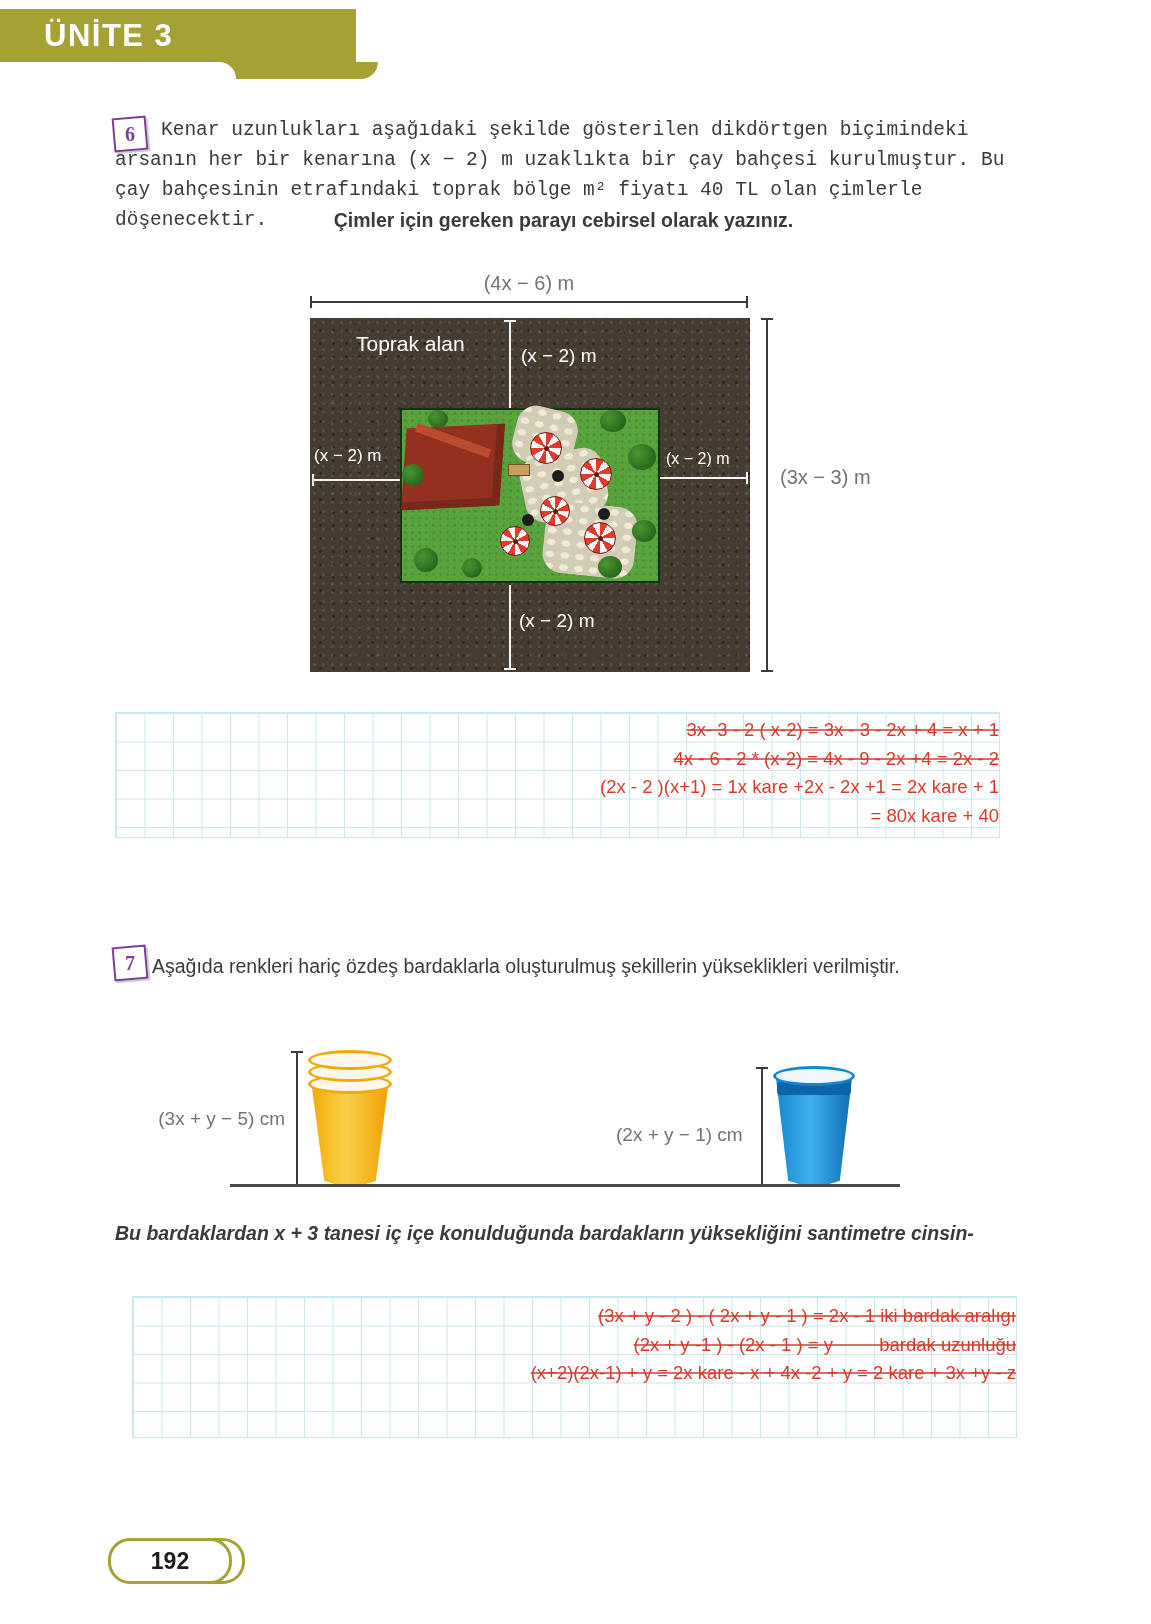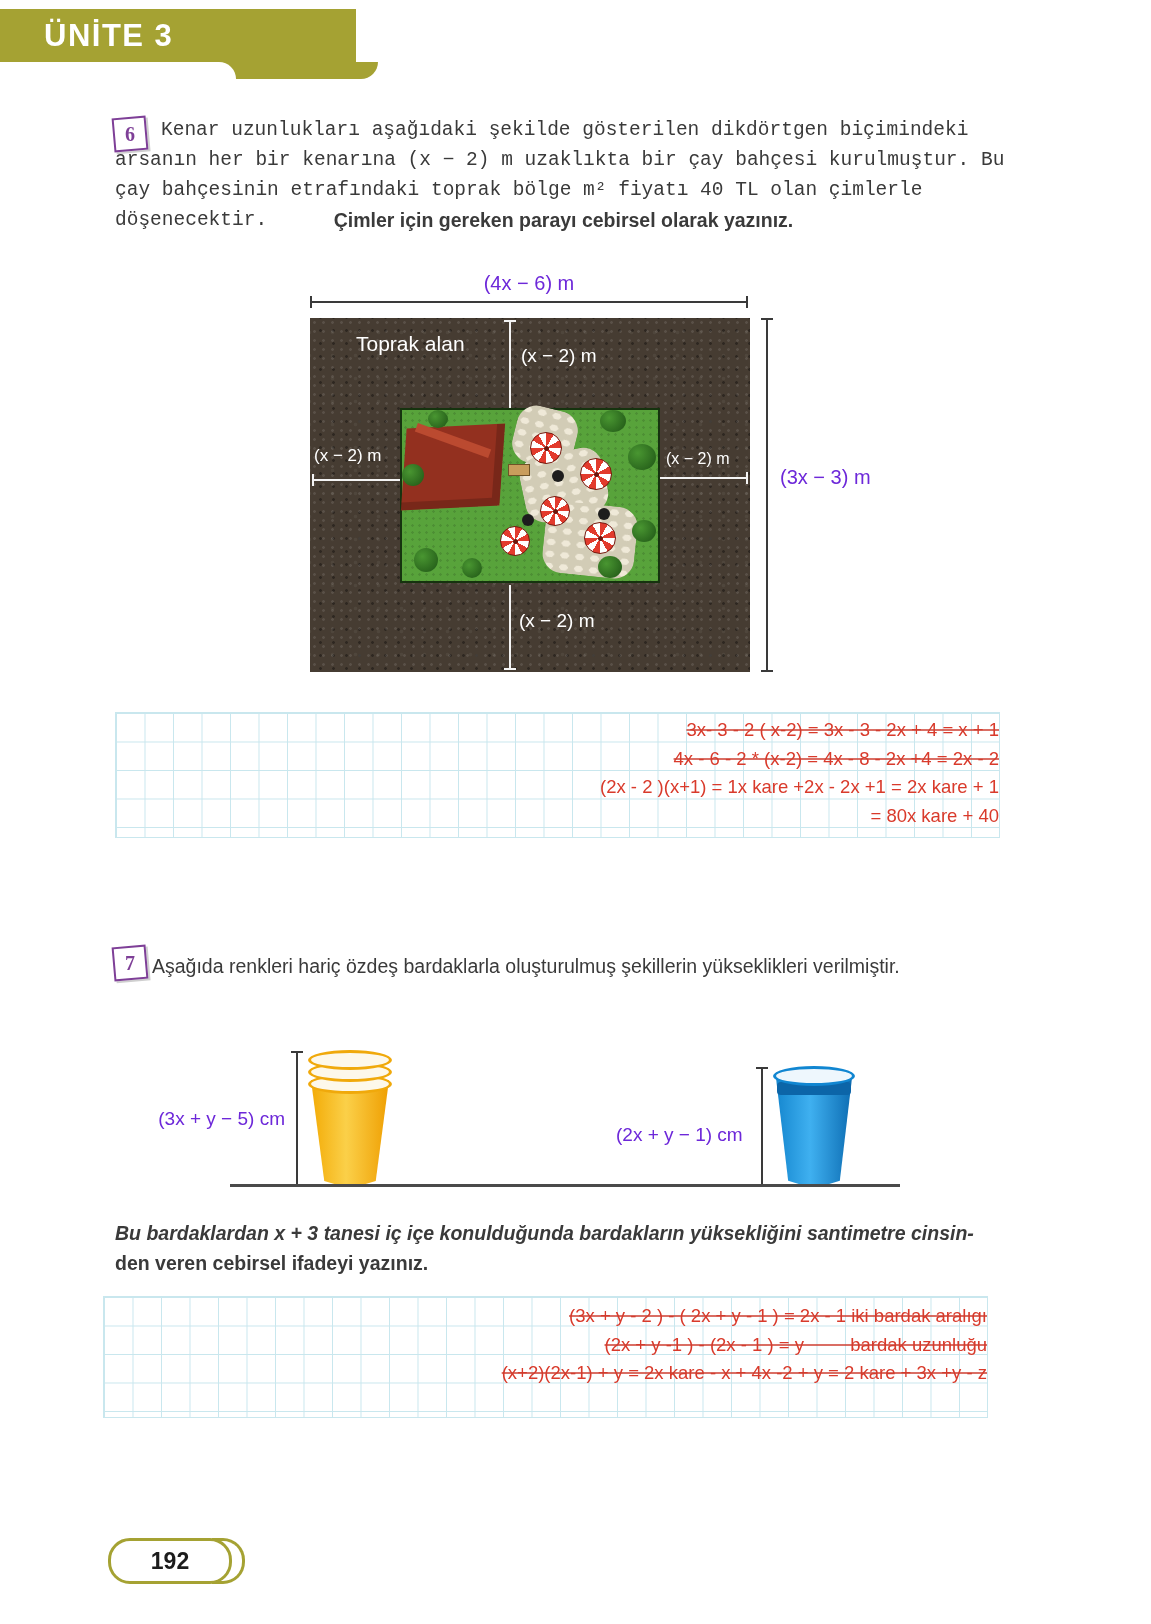--- a/index.html
+++ b/index.html
@@ -16,21 +16,21 @@
   .marker{width:30px;height:30px;border:2px solid #7e3f97;transform:rotate(-5deg);display:flex;align-items:center;justify-content:center;background:#ffffff;box-shadow:2px 2px 0 #cfcfcf;}
   .marker span{font-family:"Liberation Serif",serif;font-size:20px;font-weight:bold;color:#7e3f97;transform:rotate(5deg);}
 
   .body-text{font-size:19.5px;line-height:30px;color:#3a3a3a;}
   .bold{font-weight:bold;}
   .nowrap{white-space:nowrap;}
 
   
   .mline{background:#3a3a3a;}
   .wline{background:#f4f4f4;}
-  .dim-label{font-size:20px;color:#6d28d9;}
+  .dim-label{font-size:20px;color:#737373;}
   .wlabel{color:#ffffff;}
 
   
   .soil{left:310px;top:318px;width:440px;height:354px;background-color:#463c32;
         background-image:radial-gradient(rgba(255,255,255,0.10) 1px, transparent 1.7px),
                          radial-gradient(rgba(0,0,0,0.35) 1px, transparent 1.7px),
                          radial-gradient(rgba(255,255,255,0.05) 1.4px, transparent 2.2px);
         background-size:9px 9px,13px 13px,23px 23px;
         background-position:0 0,4px 6px,11px 3px;}
   .garden{left:400px;top:408px;width:260px;height:175px;background-color:#58a33b;
@@ -141,21 +141,21 @@
     <div class="abs bush" style="left:12px;top:138px;width:24px;height:24px;"></div>
     <div class="abs bush" style="left:60px;top:148px;width:20px;height:20px;"></div>
     <div class="abs bush" style="left:196px;top:146px;width:24px;height:22px;"></div>
     <div class="abs bush" style="left:226px;top:34px;width:28px;height:26px;"></div>
     <div class="abs bush" style="left:230px;top:110px;width:24px;height:22px;"></div>
   </div>
 
   <div class="abs grid" style="left:115px;top:712px;width:885px;height:126px;">
     <div style="padding:3px 0 0 60px;">
       <div class="work-line struck">3x- 3 - 2 ( x-2) = 3x - 3 - 2x + 4 = x + 1</div>
-      <div class="work-line struck">4x - 6 - 2 * (x-2) = 4x - 8 - 2x +4 = 2x - 2</div>
+      <div class="work-line struck">4x - 6 - 2 * (x-2) = 4x - 9 - 2x +4 = 2x - 2</div>
       <div class="work-line">(2x - 2 )(x+1) = 1x kare +2x - 2x +1 = 2x kare + 1</div>
       <div class="work-line">= 80x kare + 40</div>
     </div>
   </div>
 
   <div class="abs marker" style="left:113px;top:946px;">
     <span>7</span>
   </div>
   <div class="abs body-text nowrap" style="left:152px;top:951px;">Aşağıda renkleri hariç özdeş bardaklarla oluşturulmuş şekillerin yükseklikleri verilmiştir.</div>
 
@@ -176,23 +176,22 @@
 
   <div class="abs" style="left:773px;top:1066px;width:82px;height:120px;">
     <div class="abs cup-body-b"></div>
     <div class="abs cup-band-b"></div>
     <div class="abs cup-rim-b" style="top:0;"></div>
   </div>
 
   <div class="abs baseline" style="left:230px;top:1184px;width:670px;height:3px;"></div>
 
   <div class="abs body-text bold nowrap" style="left:115px;top:1218px;font-style:italic;">Bu bardaklardan x + 3 tanesi iç içe konulduğunda bardakların yüksekliğini santimetre cinsin-</div>
-  <div class="abs body-text bold nowrap" style="left:115px;top:1248px;">den veren cebirsel ifadeyi yazınız.</div>
-
-  <div class="abs grid" style="left:103px;top:1296px;width:885px;height:122px;">
+
+  <div class="abs grid" style="left:132px;top:1296px;width:885px;height:142px;">
     <div style="padding:5px 0 0 12px;">
       <div class="work-line struck">(3x + y - 2 ) - ( 2x + y - 1 ) = 2x - 1 iki bardak aralıgı</div>
       <div class="work-line struck">(2x + y -1 ) - (2x - 1 ) = y         bardak uzunluğu</div>
       <div class="work-line struck">(x+2)(2x-1) + y = 2x kare - x + 4x -2 + y = 2 kare + 3x +y - z</div>
     </div>
   </div>
 
   <div class="abs page-arc"></div>
   <div class="abs page-pill">
     <span>192</span>

